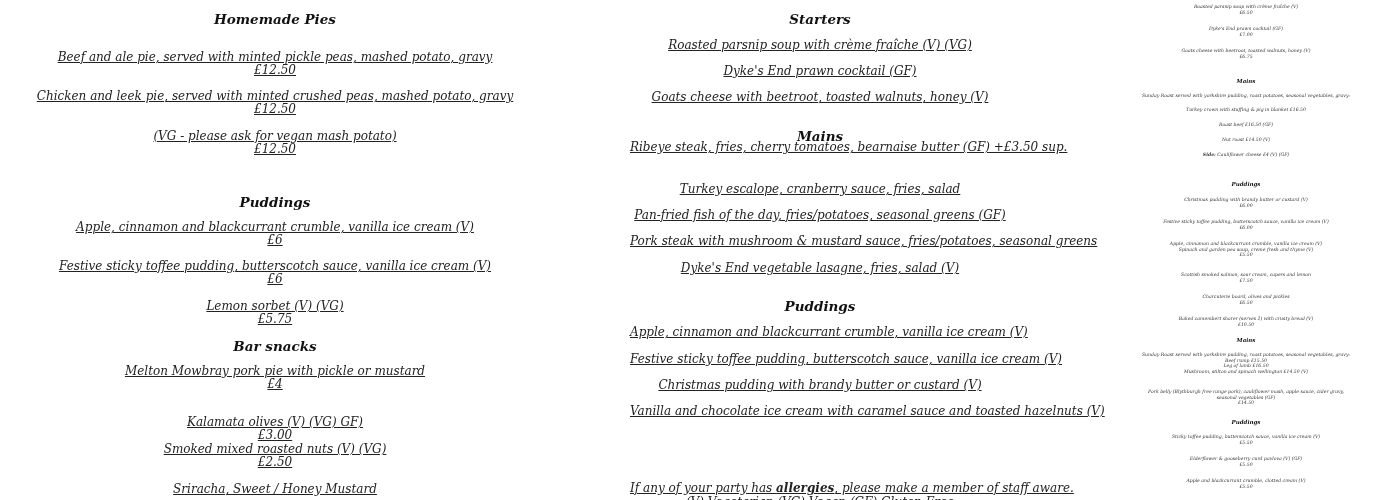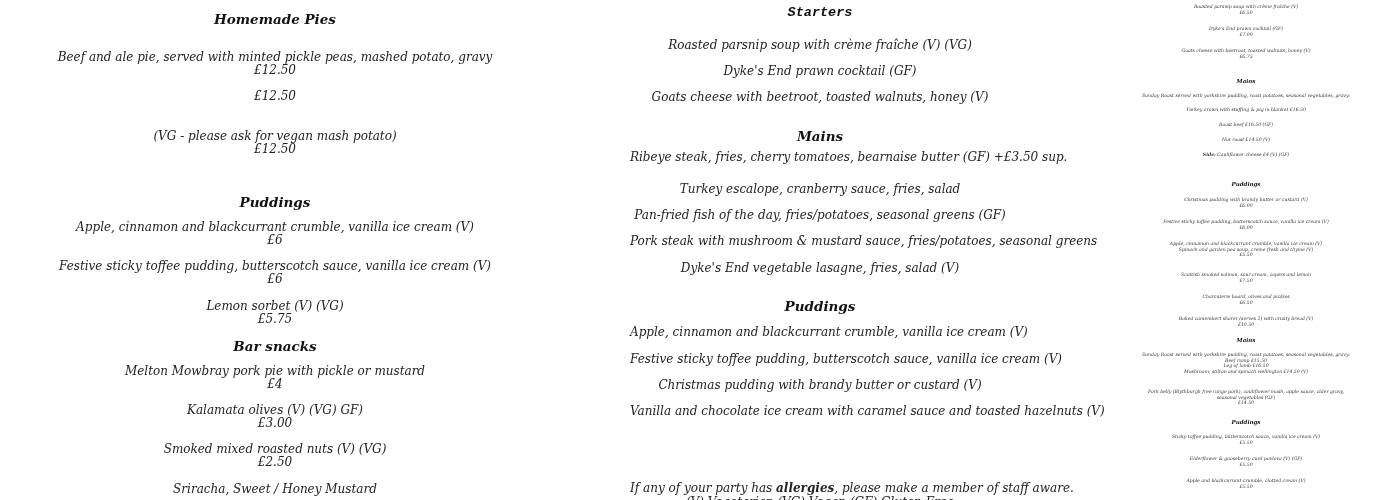--- a/index.html
+++ b/index.html
@@ -8,21 +8,21 @@
       background: #ffffff; color: #1a1a1a;
       font-family: "DejaVu Serif", "Liberation Serif", serif;
     }
     .page { position: relative; width: 1187px; height: 500px; }
     .col { position: absolute; top: 0; text-align: center; }
     .col-left { left: 20px; width: 510px; }
     .col-mid { left: 630px; width: 380px; }
     .col-right { left: 1120px; width: 252px; }
 
     .h { font-style: italic; font-weight: bold; color: #111; }
-    .it { font-style: italic; color: #222; }
+    .it { font-style: italic; color: #222; text-decoration: underline; }
 
     
     .col-left .h { font-size: 13.5px; line-height: 18px; }
     .col-left .item { font-size: 12px; line-height: 13px; }
     .col-left .item .line { display: block; }
 
     
     .col-mid .h { font-size: 13.5px; line-height: 18px; }
     .col-mid .line { font-size: 12px; line-height: 14px; display: block; white-space: nowrap; }
 
@@ -40,20 +40,21 @@
 <div class="page">
 
   <div class="col col-left">
     <div class="abs h" style="top:10px;">Homemade Pies</div>
 
     <div class="abs item it" style="top:51px;">
       <span class="line">Beef and ale pie, served with minted pickle peas, mashed potato, gravy</span>
       <span class="line">£12.50</span>
     </div>
     <div class="abs item it" style="top:90px;">
+      <span class="line">Chicken and leek pie, served with minted crushed peas, mashed potato, gravy</span>
       <span class="line">£12.50</span>
     </div>
     <div class="abs item it" style="top:130px;">
       <span class="line">(VG - please ask for vegan mash potato)</span>
       <span class="line">£12.50</span>
     </div>
 
     <div class="abs h" style="top:193px;">Puddings</div>
     <div class="abs item it" style="top:221px;">
       <span class="line">Apple, cinnamon and blackcurrant crumble, vanilla ice cream (V)</span>
@@ -66,41 +67,41 @@
     <div class="abs item it" style="top:300px;">
       <span class="line">Lemon sorbet (V) (VG)</span>
       <span class="line">£5.75</span>
     </div>
 
     <div class="abs h" style="top:337px;">Bar snacks</div>
     <div class="abs item it" style="top:365px;">
       <span class="line">Melton Mowbray pork pie with pickle or mustard</span>
       <span class="line">£4</span>
     </div>
-    <div class="abs item it" style="top:404px;">
+    <div class="abs item it" style="top:416px;">
       <span class="line">Kalamata olives (V) (VG) GF)</span>
       <span class="line">£3.00</span>
     </div>
     <div class="abs item it" style="top:443px;">
       <span class="line">Smoked mixed roasted nuts (V) (VG)</span>
       <span class="line">£2.50</span>
     </div>
     <div class="abs item it" style="top:483px;">
       <span class="line">Sriracha, Sweet / Honey Mustard</span>
     </div>
   </div>
 
   <div class="col col-mid">
-    <div class="abs h" style="top:4px;font-family:Liberation Mono, monospace;">Starters</div>
+    <div class="abs h" style="top:10px;">Starters</div>
     <span class="abs line it" style="top:38px;">Roasted parsnip soup with crème fraîche (V) (VG)</span>
     <span class="abs line it" style="top:64px;">Dyke's End prawn cocktail (GF)</span>
     <span class="abs line it" style="top:90px;">Goats cheese with beetroot, toasted walnuts, honey (V)</span>
 
     <div class="abs h" style="top:127px;">Mains</div>
-    <span class="abs line it" style="top:150px;">Ribeye steak, fries, cherry tomatoes, bearnaise butter (GF) +£3.50 sup.</span>
+    <span class="abs line it" style="top:140px;">Ribeye steak, fries, cherry tomatoes, bearnaise butter (GF) +£3.50 sup.</span>
     <span class="abs line it" style="top:182px;">Turkey escalope, cranberry sauce, fries, salad</span>
     <span class="abs line it" style="top:208px;text-align:center;">Pan-fried fish of the day, fries/potatoes, seasonal greens (GF)</span>
     <span class="abs line it" style="top:234px;">Pork steak with mushroom &amp; mustard sauce, fries/potatoes, seasonal greens</span>
     <span class="abs line it" style="top:261px;">Dyke's End vegetable lasagne, fries, salad (V)</span>
 
     <div class="abs h" style="top:297px;">Puddings</div>
     <span class="abs line it" style="top:325px;">Apple, cinnamon and blackcurrant crumble, vanilla ice cream (V)</span>
     <span class="abs line it" style="top:352px;">Festive sticky toffee pudding, butterscotch sauce, vanilla ice cream (V)</span>
     <span class="abs line it" style="top:378px;">Christmas pudding with brandy butter or custard (V)</span>
     <span class="abs line it" style="top:404px;">Vanilla and chocolate ice cream with caramel sauce and toasted hazelnuts (V)</span>

